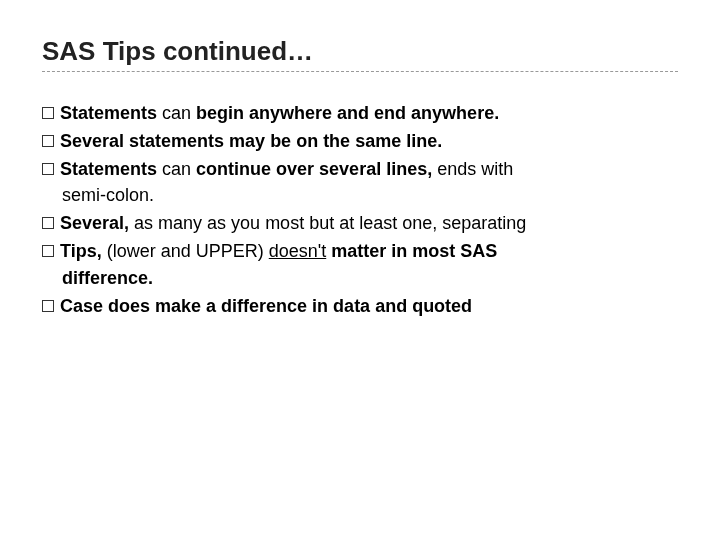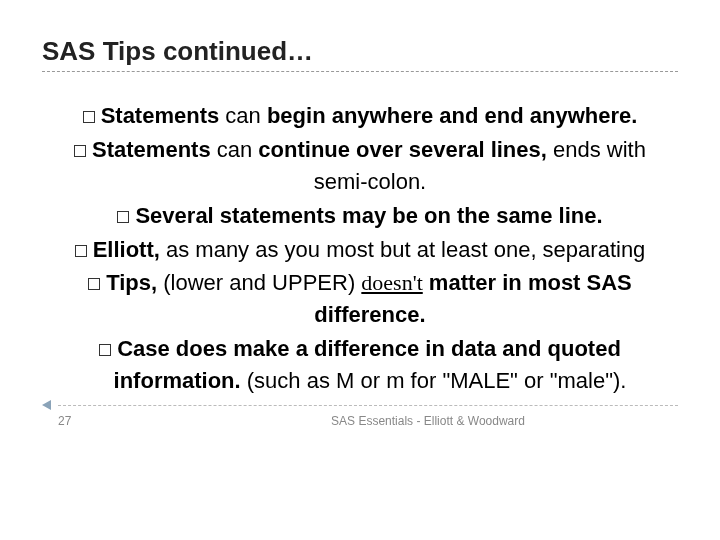--- a/index.html
+++ b/index.html
@@ -1,25 +1,25 @@
 <!DOCTYPE html>
 <html><head>
 <meta charset="utf-8">
 <style>
   * { margin:0; padding:0; box-sizing:border-box; }
   html,body { width:720px; height:540px; background:#fff; font-family:Arial,Helvetica,sans-serif; }
   .slide { width:720px; height:456px; position:relative; padding:36px 42px 0 42px; }
   .title { font-size:26px; font-weight:bold; color:#222; margin-bottom:4px; }
   .hr { border:none; border-top:1px dashed #999; margin-bottom:28px; }
-  .body { font-size:22px; line-height:1.45;text-align:center; }
+  .body { font-size:18px; line-height:1.45; }
   .item { margin-bottom:2px; }
   .box { display:inline-block; width:12px; height:12px; border:1px solid #333; margin-right:6px; position:relative; top:0px; background:#fff; }
   .cont { padding-left:20px; display:block; }
   b { font-weight:bold; }
-  u { text-decoration:underline;font-family:Liberation Serif, serif; }
+  u { text-decoration:underline; }
   .footer { position:absolute; left:0; bottom:28px; width:100%; }
   .fline { border:none; border-top:1px dashed #bbb; margin:0 42px 8px 58px; }
   .farrow { position:absolute; left:42px; top:-5px; width:0; height:0; border-top:5px solid transparent; border-bottom:5px solid transparent; border-right:9px solid #8aa3b8; }
   .fwrap { font-size:12px; display:flex; padding:0 42px 0 58px; }
   .pnum { color:#888; width:120px; }
   .fsrc { color:#888; flex:1; text-align:center; }
 </style>
 </head>
 <body>
 
@@ -27,47 +27,36 @@
   <div class="title">SAS Tips continued…</div>
   <hr class="hr">
 
   <div class="body">
 
     <div class="item">
       <span class="box"></span><b>Statements</b><span> can </span><b>begin anywhere and end anywhere.</b>
     </div>
 
     <div class="item">
+      <span class="box"></span><b>Several</b><b> statements may be on the same line.</b>
+    </div>
+
+    <div class="item">
       <span class="box"></span><b>Statements</b><span> can </span><b>continue over several lines,</b><span> ends with</span>
       <span class="cont">semi‑colon.</span>
     </div>
 
     <div class="item">
-      <span class="box"></span><b>Several</b><b> statements may be on the same line.</b>
-    </div>
-
-    <div class="item">
-      <span class="box"></span><b>Elliott,</b><span> as many as you most but at least one, separating</span>
+      <span class="box"></span><b>Several,</b><span> as many as you most but at least one, separating</span>
     </div>
 
     <div class="item">
       <span class="box"></span><b>Tips,</b><span> (lower and UPPER) </span><u>doesn't</u><b> matter in most SAS</b>
       <span class="cont"><b>difference.</b></span>
     </div>
 
     <div class="item">
       <span class="box"></span><b>Case</b><b> does make a difference in data and quoted</b>
-      <span class="cont"><b>information.</b><span> (such as M or m for "MALE" or "male").</span></span>
     </div>
 
   </div>
 
-  <div class="footer">
-    <div style="position:relative;">
-      <span class="farrow"></span>
-      <hr class="fline">
-    </div>
-    <div class="fwrap">
-      <span class="pnum">27</span>
-      <span class="fsrc">SAS Essentials - Elliott &amp; Woodward</span>
-    </div>
-  </div>
 </div>
 
 </body></html>

